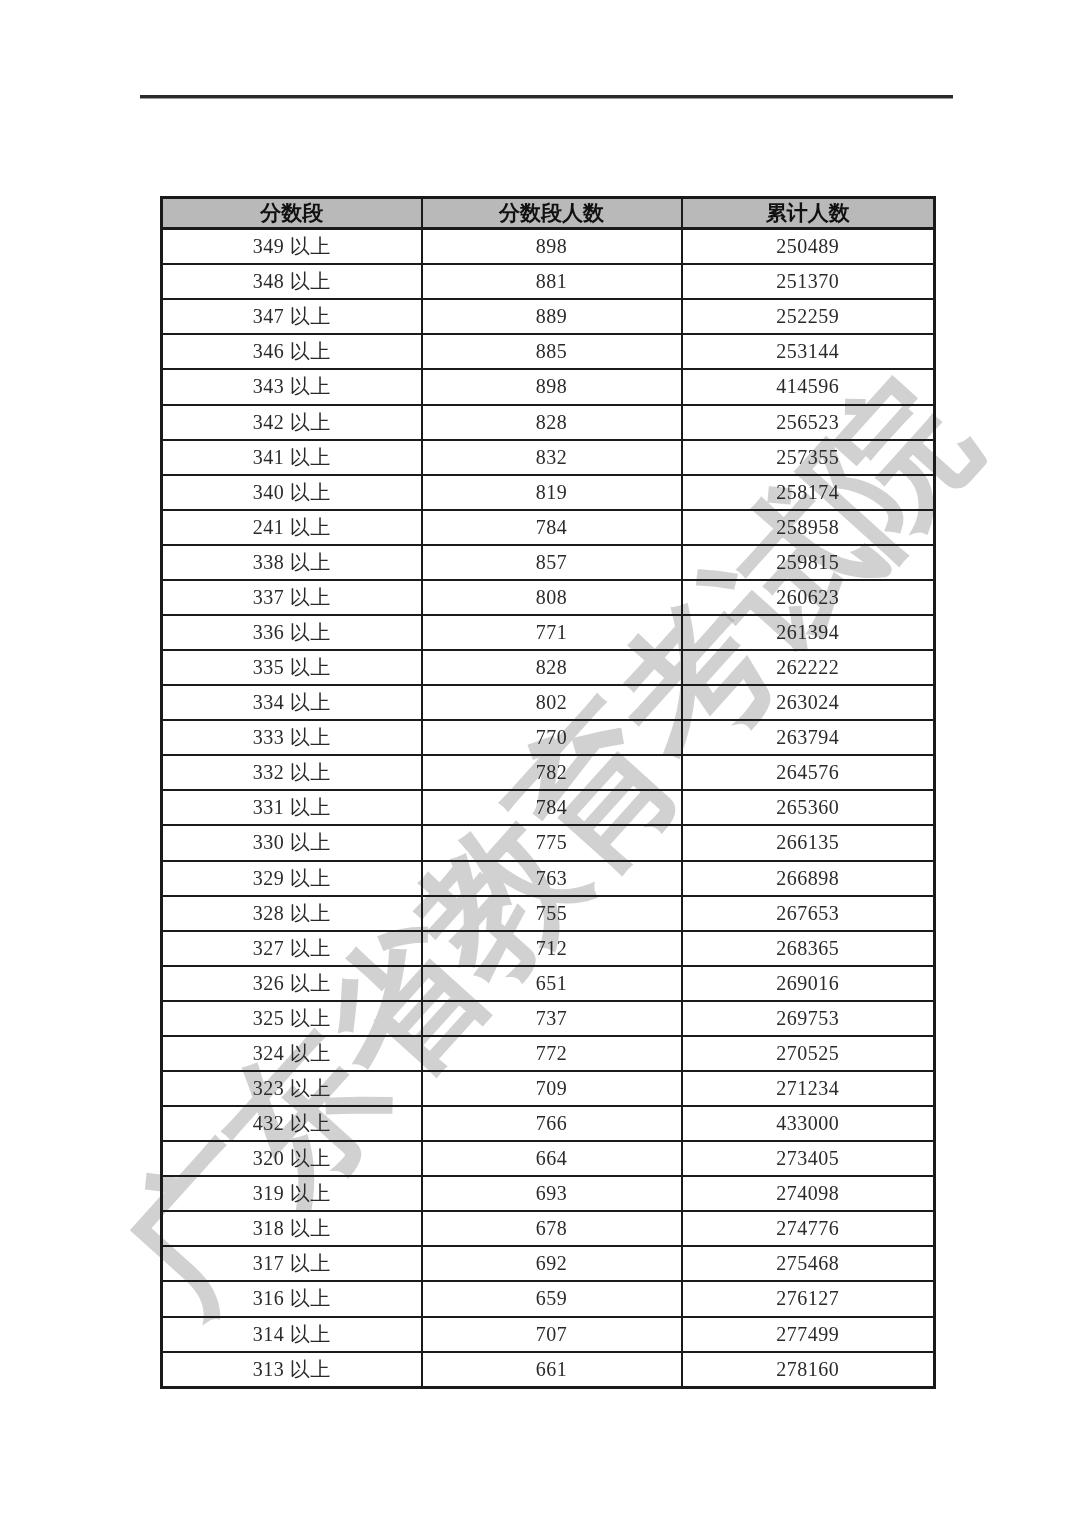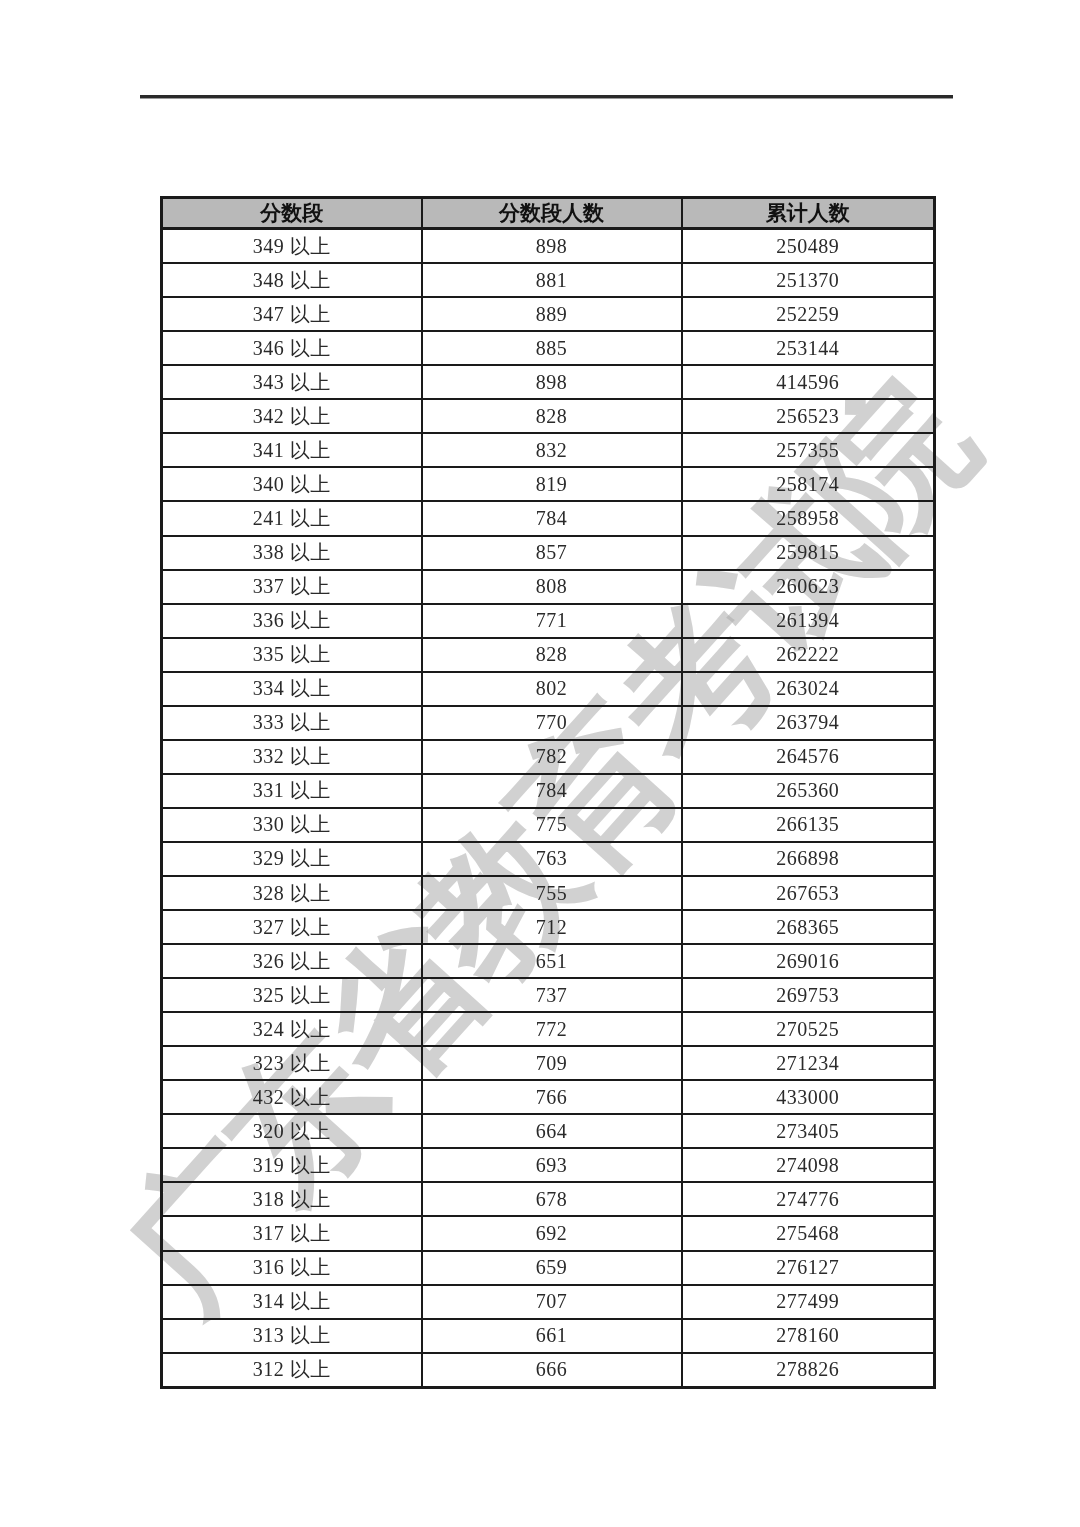--- a/index.html
+++ b/index.html
@@ -265,21 +265,16 @@
         <tr>
           <td>314 以上</td>
           <td>707</td>
           <td>277499</td>
         </tr>
         <tr>
           <td>313 以上</td>
           <td>661</td>
           <td>278160</td>
         </tr>
-        <tr>
-          <td>312 以上</td>
-          <td>666</td>
-          <td>278826</td>
-        </tr>
       </tbody>
   </table>
 
 </div>
 
 </body></html>

